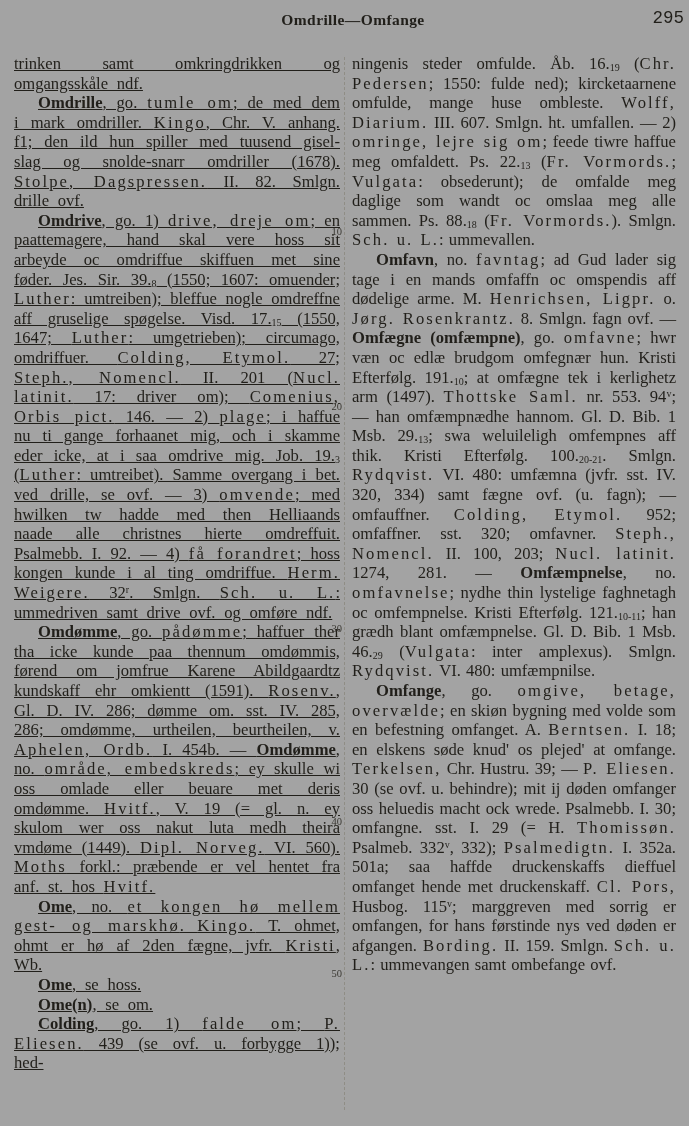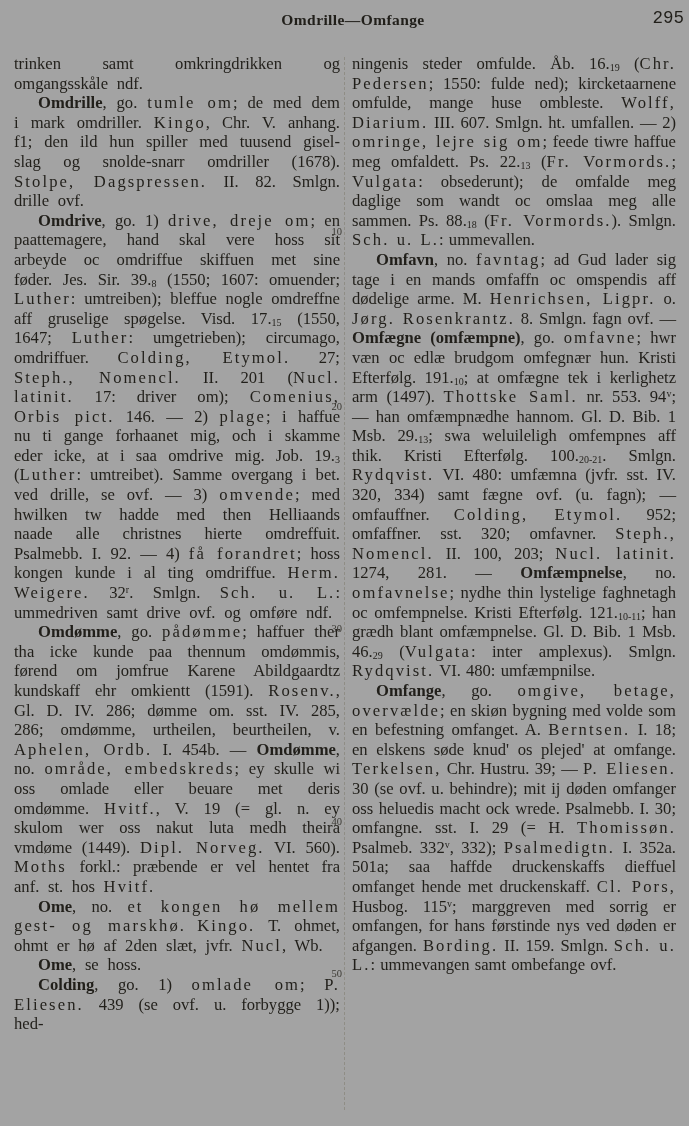--- a/index.html
+++ b/index.html
@@ -30,21 +30,21 @@
     position:absolute;top:54px;
   }
   .col-left{left:14px;width:326px;}
   .col-right{left:352px;width:324px;}
   .para{
     margin:0;
     text-align:justify;
     font-size:16.6px;
     line-height:19.6px;
   }
-  .col-left .para{word-spacing:4.5px;}
+  .col-left .para{word-spacing:4.5px;text-decoration:underline;}
   .col-right .para{word-spacing:1px;}
   .para.indent{text-indent:24px;}
   .bold{font-weight:bold;}
   .gesperrt{letter-spacing:2.1px;}
   sub,sup{
     font-size:10px;
     line-height:0;
     letter-spacing:0;
   }
   sub{vertical-align:-2px;}
@@ -74,23 +74,24 @@
   <div class="running-head">Omdrille—Omfange</div>
   <div class="page-number">295</div>
 
   <div class="gutter-divider"></div>
 
   <div class="col col-left">
       <p class="para"><span>trinken samt omkringdrikken og omgangsskåle ndf.</span></p>
       <p class="para indent"><span class="bold">Omdrille</span><span>, go. </span><span class="gesperrt">tumle om</span><span>; de med dem i mark omdriller. </span><span class="gesperrt">Kingo</span><span>, Chr. V. anhang. f1; den ild hun spiller med tuusend gisel-slag og snolde-snarr omdriller (1678). </span><span class="gesperrt">Stolpe, Dagspressen.</span><span> II. 82. Smlgn. drille ovf.</span></p>
       <p class="para indent"><span class="bold">Omdrive</span><span>, go. 1) </span><span class="gesperrt">drive, dreje om</span><span>; en paattemagere, hand skal vere hoss sit arbeyde oc omdriffue skiffuen met sine føder. Jes. Sir. 39.</span><sub>8</sub><span> (1550; 1607: omuender; </span><span class="gesperrt">Luther</span><span>: umtreiben); bleffue nogle omdreffne aff gruselige spøgelse. Visd. 17.</span><sub>15</sub><span> (1550, 1647; </span><span class="gesperrt">Luther</span><span>: umgetrieben); circumago, omdriffuer. </span><span class="gesperrt">Colding, Etymol.</span><span> 27; </span><span class="gesperrt">Steph., Nomencl.</span><span> II. 201 (</span><span class="gesperrt">Nucl. latinit.</span><span> 17: driver om); </span><span class="gesperrt">Comenius, Orbis pict.</span><span> 146. — 2) </span><span class="gesperrt">plage</span><span>; i haffue nu ti gange forhaanet mig, och i skamme eder icke, at i saa omdrive mig. Job. 19.</span><sub>3</sub><span> (</span><span class="gesperrt">Luther</span><span>: umtreibet). Samme overgang i bet. ved drille, se ovf. — 3) </span><span class="gesperrt">omvende</span><span>; med hwilken tw hadde med then Helliaands naade alle christnes hierte omdreffuit. Psalmebb. I. 92. — 4) </span><span class="gesperrt">få forandret</span><span>; hoss kongen kunde i al ting omdriffue. </span><span class="gesperrt">Herm. Weigere.</span><span> 32</span><sup>r</sup><span>. Smlgn. </span><span class="gesperrt">Sch. u. L.</span><span>: ummedriven samt drive ovf. og omføre ndf.</span></p>
       <p class="para indent"><span class="bold">Omdømme</span><span>, go. </span><span class="gesperrt">pådømme</span><span>; haffuer ther tha icke kunde paa thennum omdømmis, førend om jomfrue Karene Abildgaardtz kundskaff ehr omkientt (1591). </span><span class="gesperrt">Rosenv.</span><span>, Gl. D. IV. 286; dømme om. sst. IV. 285, 286; omdømme, urtheilen, beurtheilen, v. </span><span class="gesperrt">Aphelen, Ordb.</span><span> I. 454b. — </span><span class="bold">Omdømme</span><span>, no. </span><span class="gesperrt">område, embedskreds</span><span>; ey skulle wi oss omlade eller beuare met deris omdømme. </span><span class="gesperrt">Hvitf.</span><span>, V. 19 (= gl. n. ey skulom wer oss nakut luta medh theira vmdøme (1449). </span><span class="gesperrt">Dipl. Norveg.</span><span> VI. 560). </span><span class="gesperrt">Moths</span><span> forkl.: præbende er vel hentet fra anf. st. hos </span><span class="gesperrt">Hvitf.</span></p>
-      <p class="para indent"><span class="bold">Ome</span><span>, no. </span><span class="gesperrt">et kongen hø mellem gest- og marskhø</span><span>. </span><span class="gesperrt">Kingo.</span><span> T. ohmet, ohmt er hø af 2den slæt, jvfr. </span><span class="gesperrt">Nucl</span><span>, Wb.</span></p>
+      <p class="para indent"><span class="bold">Ome</span><span>, no. </span><span class="gesperrt">et kongen hø mellem gest- og marskhø</span><span>. </span><span class="gesperrt">Kingo.</span><span> T. ohmet, ohmt er hø af 2den fægne, jvfr. </span><span class="gesperrt">Kristi</span><span>, Wb.</span></p>
       <p class="para indent"><span class="bold">Ome</span><span>, se hoss.</span></p>
-      <p class="para indent"><span class="bold">Colding</span><span>, go. 1) </span><span class="gesperrt">omlade om</span><span>; </span><span class="gesperrt">P. Eliesen.</span><span> 439 (se ovf. u. forbygge 1)); hed-</span></p>
+      <p class="para indent"><span class="bold">Ome(n)</span><span>, se om.</span></p>
+      <p class="para indent"><span class="bold">Colding</span><span>, go. 1) </span><span class="gesperrt">falde om</span><span>; </span><span class="gesperrt">P. Eliesen.</span><span> 439 (se ovf. u. forbygge 1)); hed-</span></p>
     </div>
 
   <div class="col col-right">
       <p class="para"><span>ningenis steder omfulde. Åb. 16.</span><sub>19</sub><span> (</span><span class="gesperrt">Chr. Pedersen</span><span>; 1550: fulde ned); kircketaarnene omfulde, mange huse ombleste. </span><span class="gesperrt">Wolff, Diarium.</span><span> III. 607. Smlgn. ht. umfallen. — 2) </span><span class="gesperrt">omringe, lejre sig om</span><span>; feede tiwre haffue meg omfaldett. Ps. 22.</span><sub>13</sub><span> (</span><span class="gesperrt">Fr. Vormords.</span><span>; </span><span class="gesperrt">Vulgata</span><span>: obsederunt); de omfalde meg daglige som wandt oc omslaa meg alle sammen. Ps. 88.</span><sub>18</sub><span> (</span><span class="gesperrt">Fr. Vormords.</span><span>). Smlgn. </span><span class="gesperrt">Sch. u. L.</span><span>: ummevallen.</span></p>
       <p class="para indent"><span class="bold">Omfavn</span><span>, no. </span><span class="gesperrt">favntag</span><span>; ad Gud lader sig tage i en mands omfaffn oc omspendis aff dødelige arme. M. </span><span class="gesperrt">Henrichsen, Ligpr.</span><span> o. </span><span class="gesperrt">Jørg. Rosenkrantz.</span><span> 8. Smlgn. fagn ovf. — </span><span class="bold">Omfægne (omfæmpne)</span><span>, go. </span><span class="gesperrt">omfavne</span><span>; hwr væn oc edlæ brudgom omfegnær hun. Kristi Efterfølg. 191.</span><sub>10</sub><span>; at omfægne tek i kerlighetz arm (1497). </span><span class="gesperrt">Thottske Saml.</span><span> nr. 553. 94</span><sup>v</sup><span>; — han omfæmpnædhe hannom. Gl. D. Bib. 1 Msb. 29.</span><sub>13</sub><span>; swa weluileligh omfempnes aff thik. Kristi Efterfølg. 100.</span><sub>20-21</sub><span>. Smlgn. </span><span class="gesperrt">Rydqvist.</span><span> VI. 480: umfæmna (jvfr. sst. IV. 320, 334) samt fægne ovf. (u. fagn); — omfauffner. </span><span class="gesperrt">Colding, Etymol.</span><span> 952; omfaffner. sst. 320; omfavner. </span><span class="gesperrt">Steph., Nomencl.</span><span> II. 100, 203; </span><span class="gesperrt">Nucl. latinit.</span><span> 1274, 281. — </span><span class="bold">Omfæmpnelse</span><span>, no. </span><span class="gesperrt">omfavnelse</span><span>; nydhe thin lystelige faghnetagh oc omfempnelse. Kristi Efterfølg. 121.</span><sub>10-11</sub><span>; han grædh blant omfæmpnelse. Gl. D. Bib. 1 Msb. 46.</span><sub>29</sub><span> (</span><span class="gesperrt">Vulgata</span><span>: inter amplexus). Smlgn. </span><span class="gesperrt">Rydqvist.</span><span> VI. 480: umfæmpnilse.</span></p>
       <p class="para indent"><span class="bold">Omfange</span><span>, go. </span><span class="gesperrt">omgive, betage, overvælde</span><span>; en skiøn bygning med volde som en befestning omfanget. A. </span><span class="gesperrt">Berntsen.</span><span> I. 18; en elskens søde knud' os plejed' at omfange. </span><span class="gesperrt">Terkelsen,</span><span> Chr. Hustru. 39; — </span><span class="gesperrt">P. Eliesen.</span><span> 30 (se ovf. u. behindre); mit ij døden omfanger oss heluedis macht ock wrede. Psalmebb. I. 30; omfangne. sst. I. 29 (= H. </span><span class="gesperrt">Thomissøn.</span><span> Psalmeb. 332</span><sup>v</sup><span>, 332); </span><span class="gesperrt">Psalmedigtn.</span><span> I. 352a. 501a; saa haffde druckenskaffs dieffuel omfanget hende met druckenskaff. </span><span class="gesperrt">Cl. Pors,</span><span> Husbog. 115</span><sup>v</sup><span>; marggreven med sorrig er omfangen, for hans førstinde nys ved døden er afgangen. </span><span class="gesperrt">Bording.</span><span> II. 159. Smlgn. </span><span class="gesperrt">Sch. u. L.</span><span>: ummevangen samt ombefange ovf.</span></p>
     </div>
 <span class="line-num ln-1">10</span>
     <span class="line-num ln-2">20</span>
     <span class="line-num ln-3">30</span>

